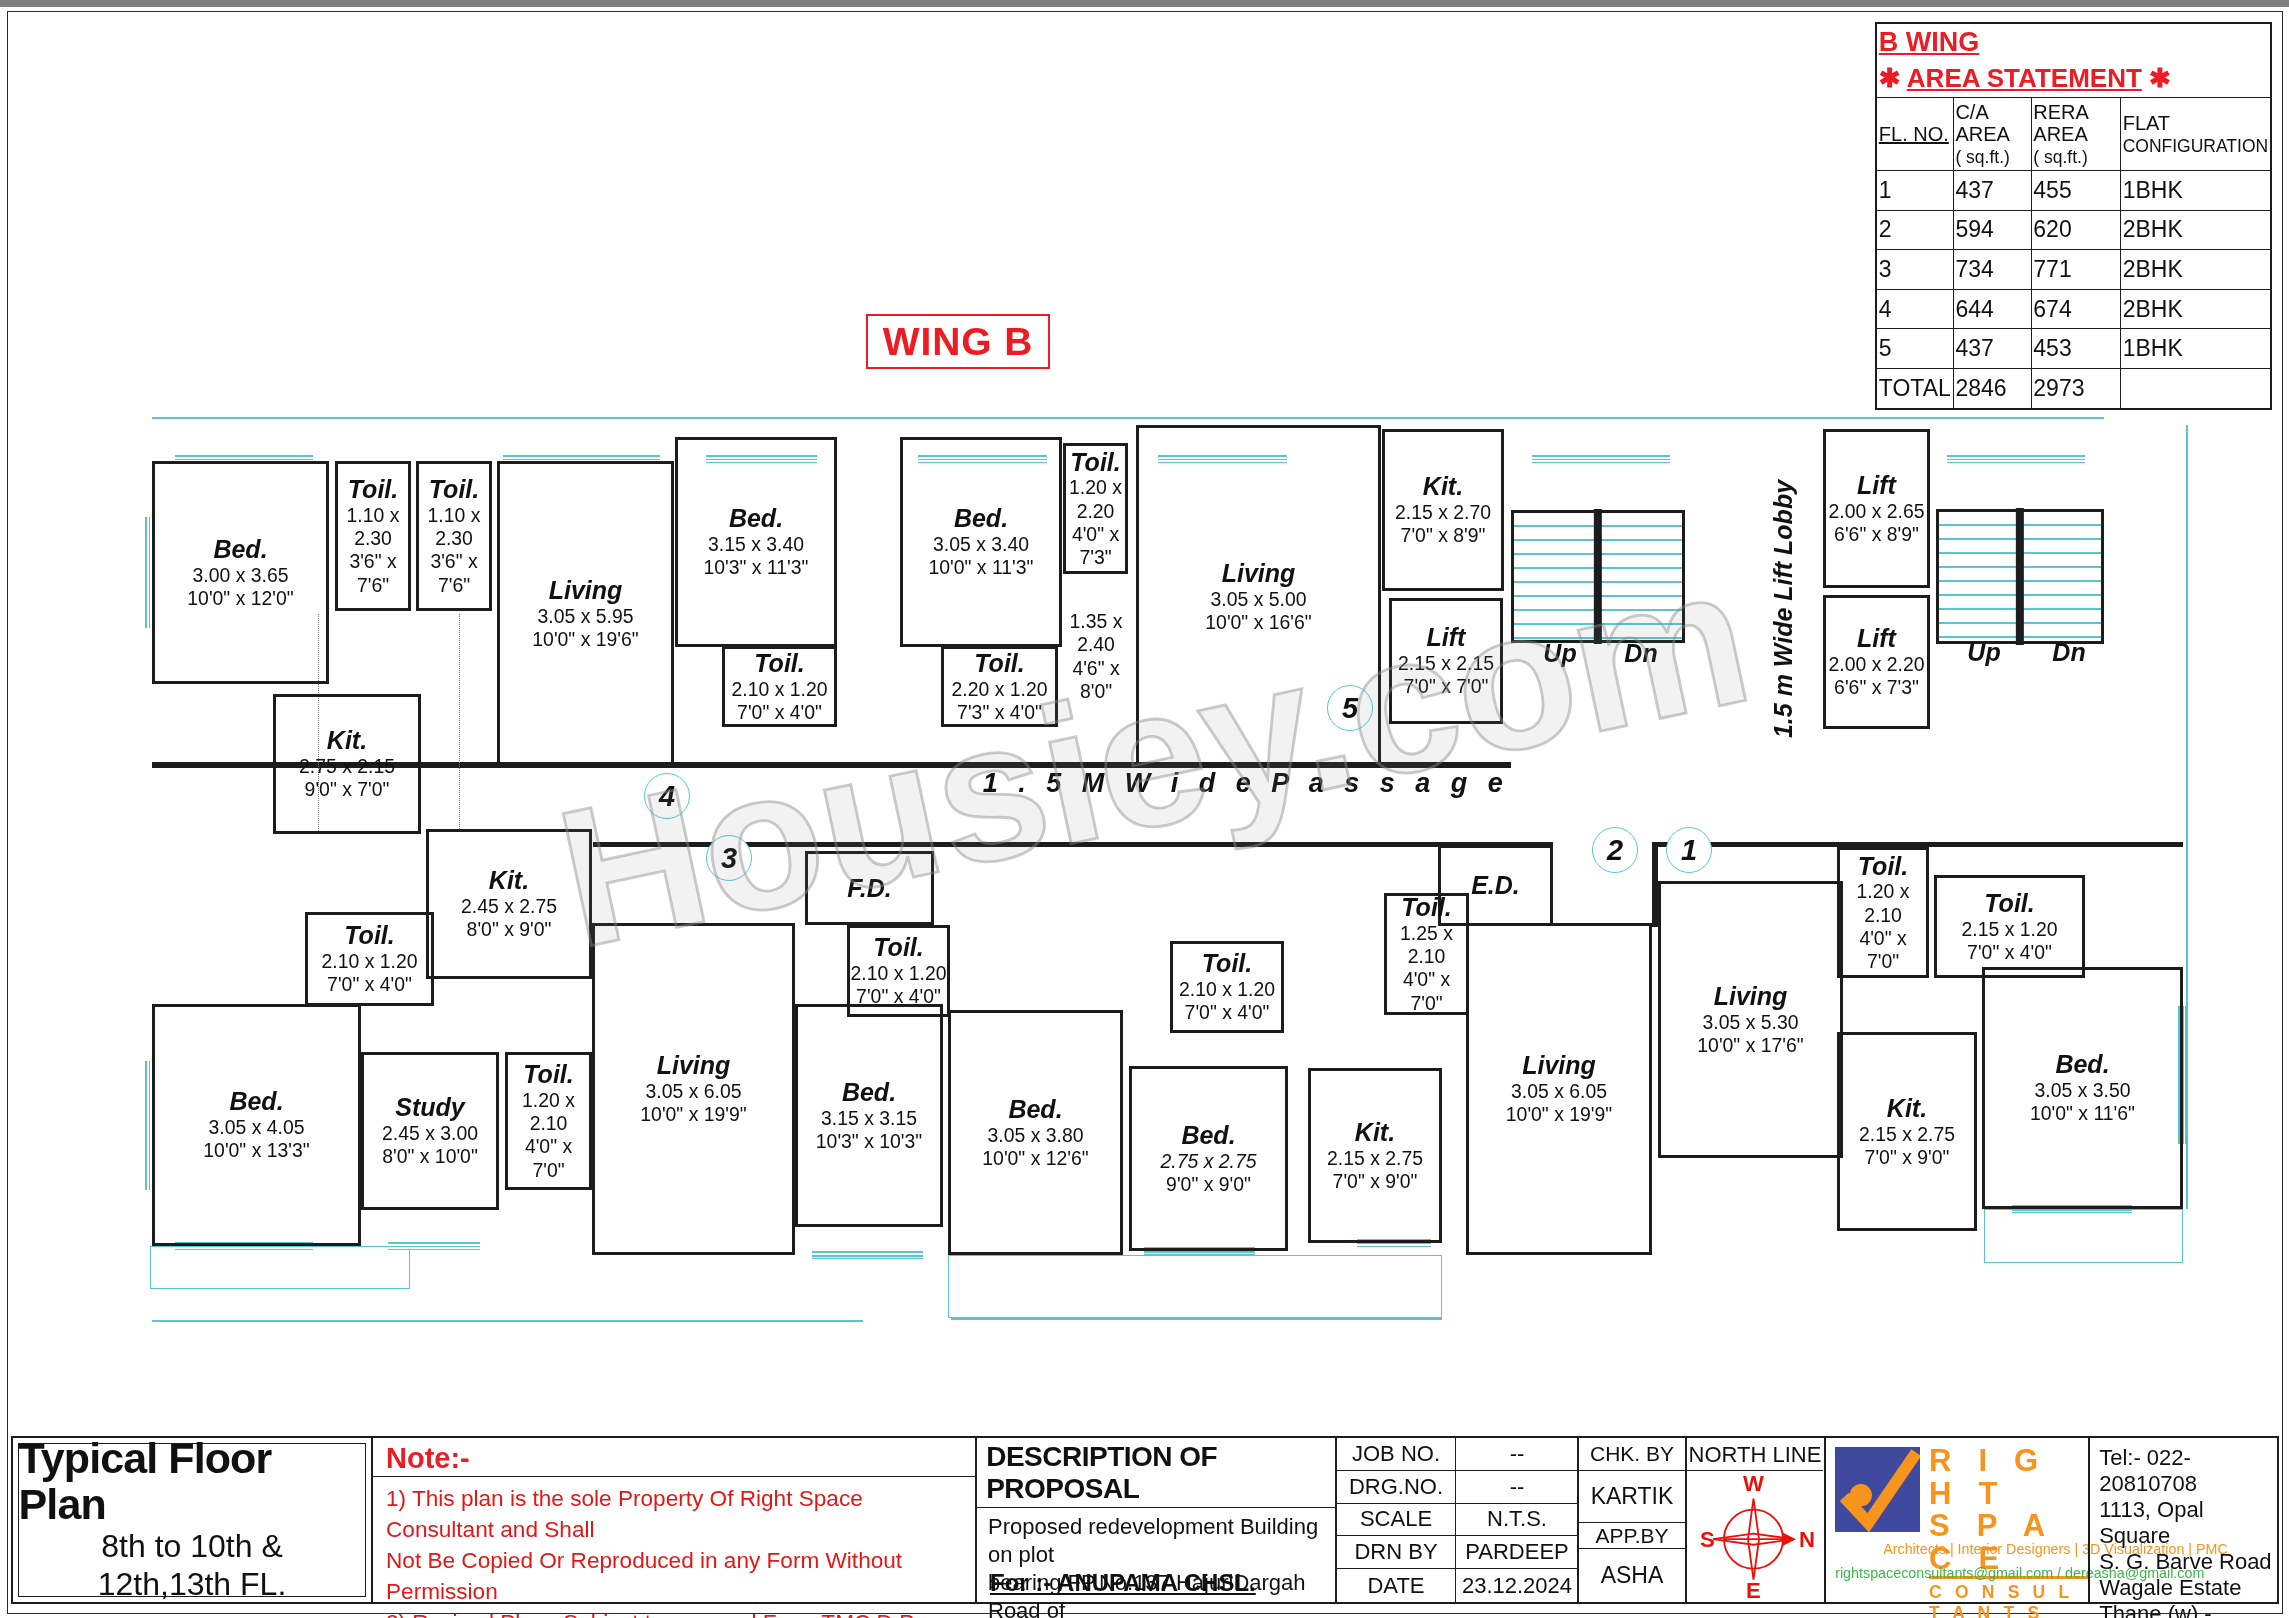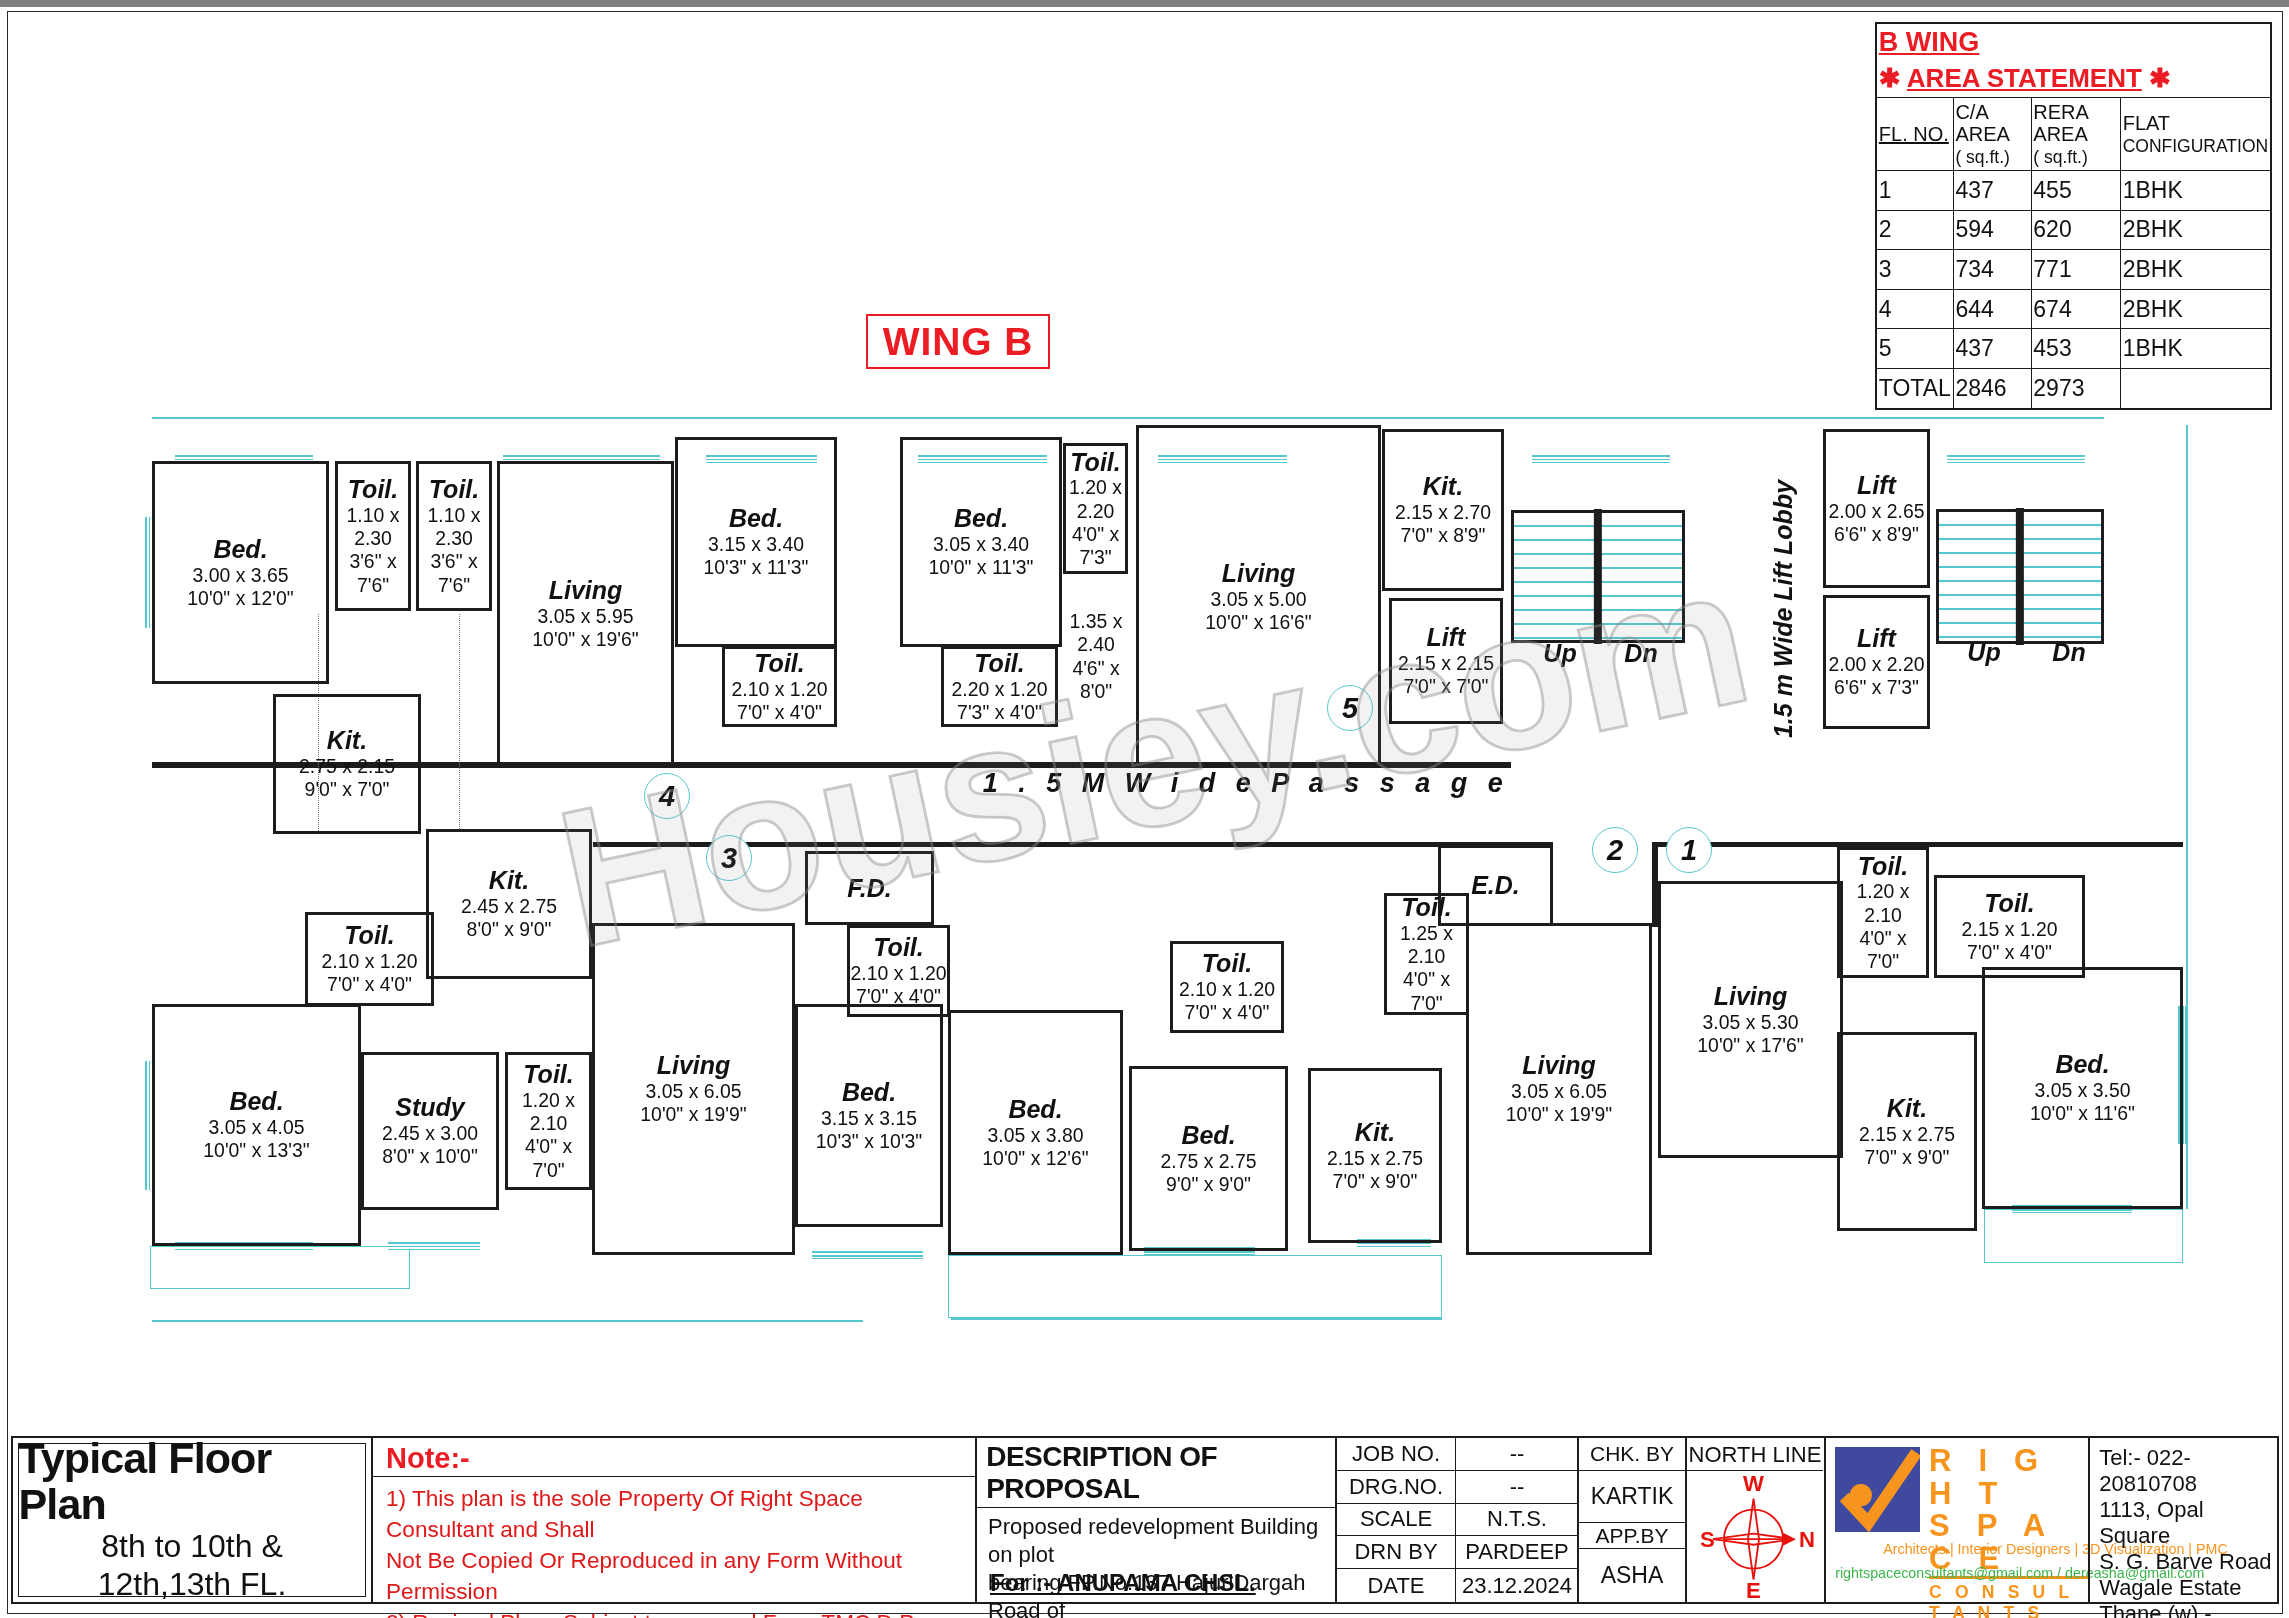--- a/index.html
+++ b/index.html
@@ -284,21 +284,21 @@
         <span class="rline" style="position: relative;">3.15 x 3.15</span>
         <span class="rline" style="position: relative;">10'3" x 10'3"</span>
       </div>
       <div class="room" style="left: 948px; top: 1010px; width: 175px; height: 245px;">
         <span class="rname" style="position: relative;">Bed.</span>
         <span class="rline" style="position: relative;">3.05 x 3.80</span>
         <span class="rline" style="position: relative;">10'0" x 12'6"</span>
       </div>
       <div class="room" style="left: 1129px; top: 1066px; width: 159px; height: 185px;">
         <span class="rname" style="position: relative;">Bed.</span>
-        <span class="rline" style="position: relative;">2.75 x 2.75</span>
+        <span class="rline" style="position: relative; font-style: italic;">2.75 x 2.75</span>
         <span class="rline" style="position: relative;">9'0" x 9'0"</span>
       </div>
       <div class="room" style="left: 1308px; top: 1068px; width: 134px; height: 175px;">
         <span class="rname" style="position: relative;">Kit.</span>
         <span class="rline" style="position: relative;">2.15 x 2.75</span>
         <span class="rline" style="position: relative;">7'0" x 9'0"</span>
       </div>
       <div class="room" style="left: 1466px; top: 923px; width: 186px; height: 332px;">
         <span class="rname" style="position: relative;">Living</span>
         <span class="rline" style="position: relative;">3.05 x 6.05</span>

